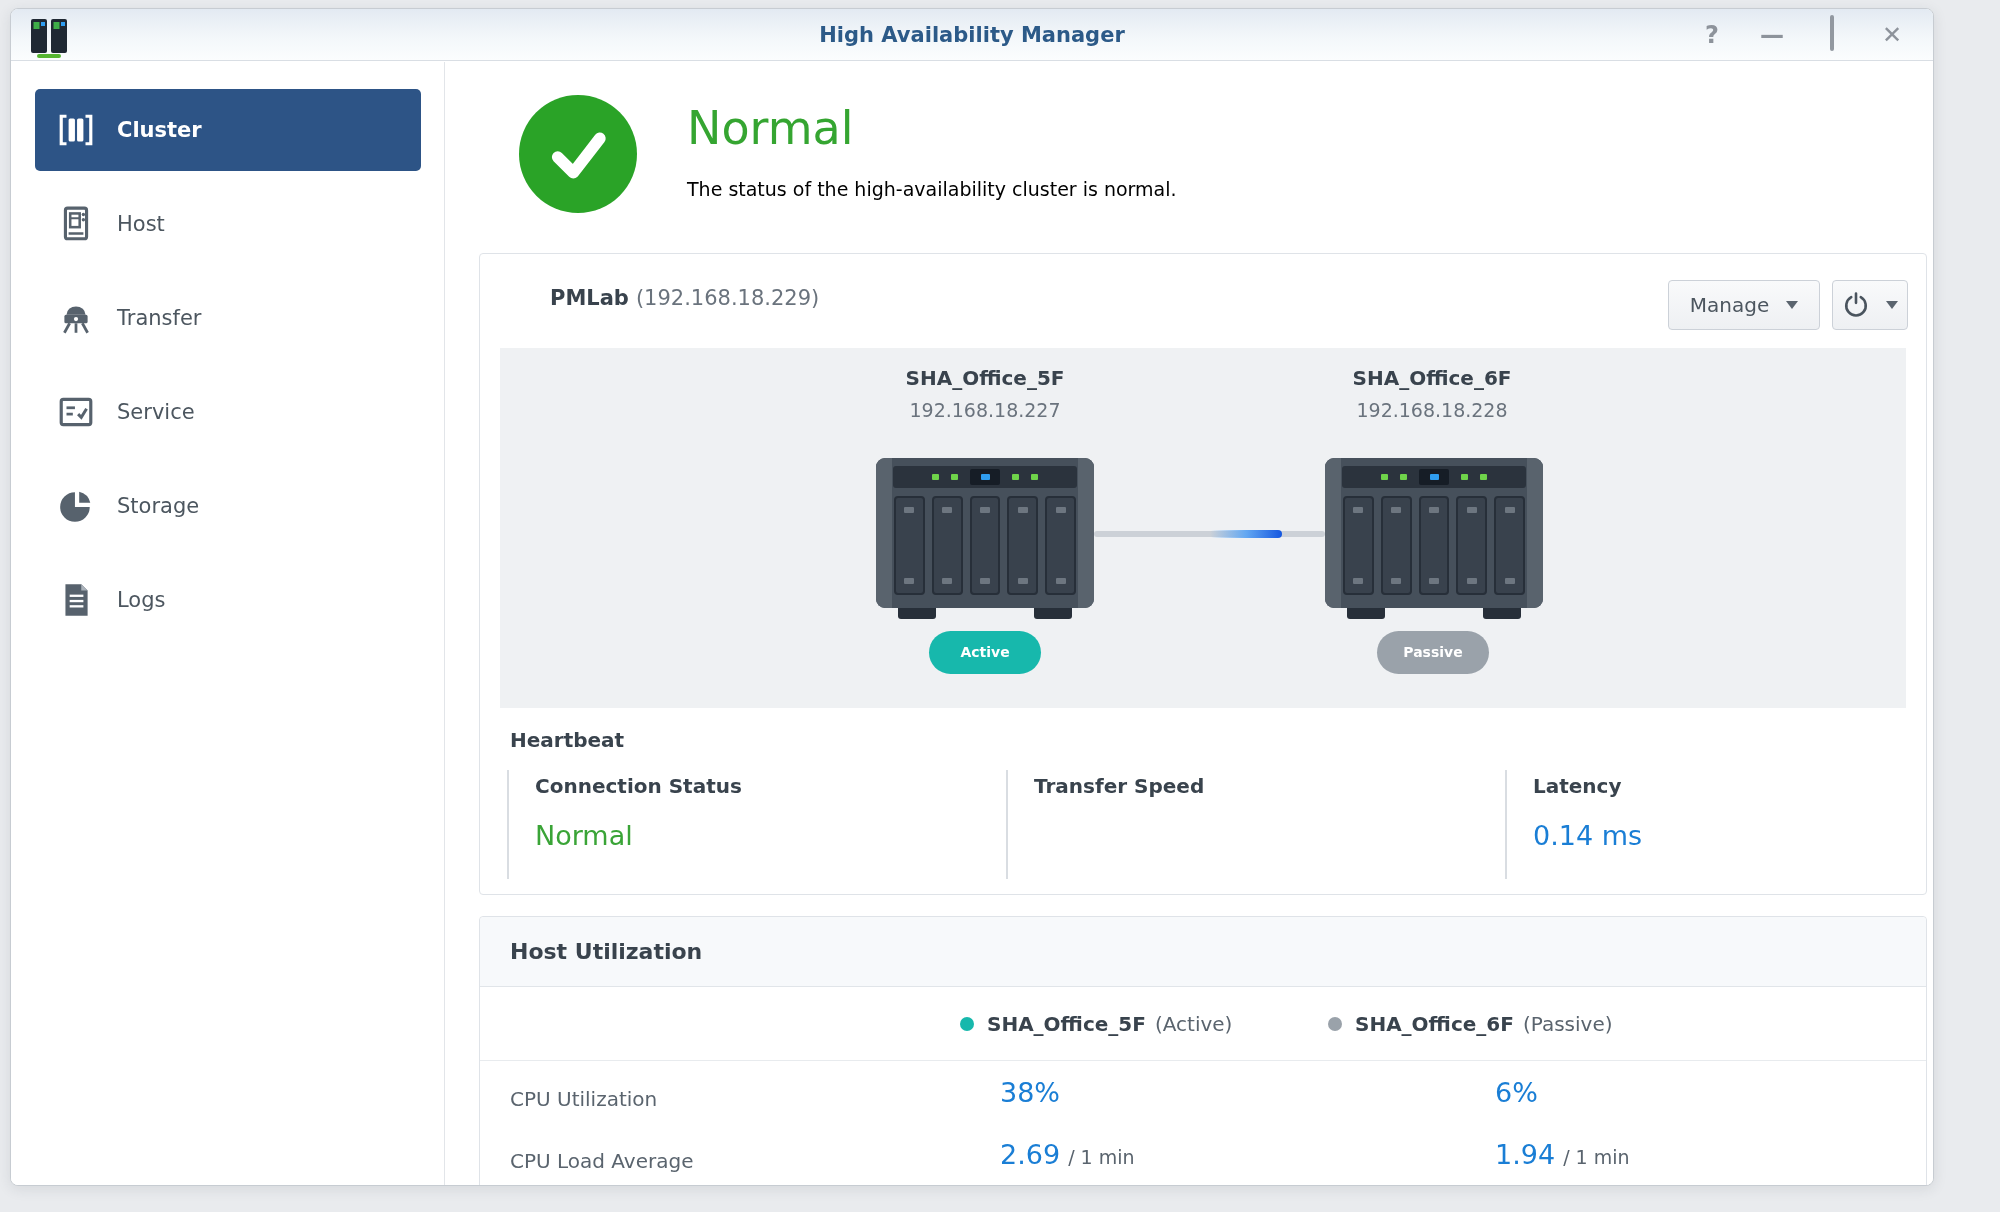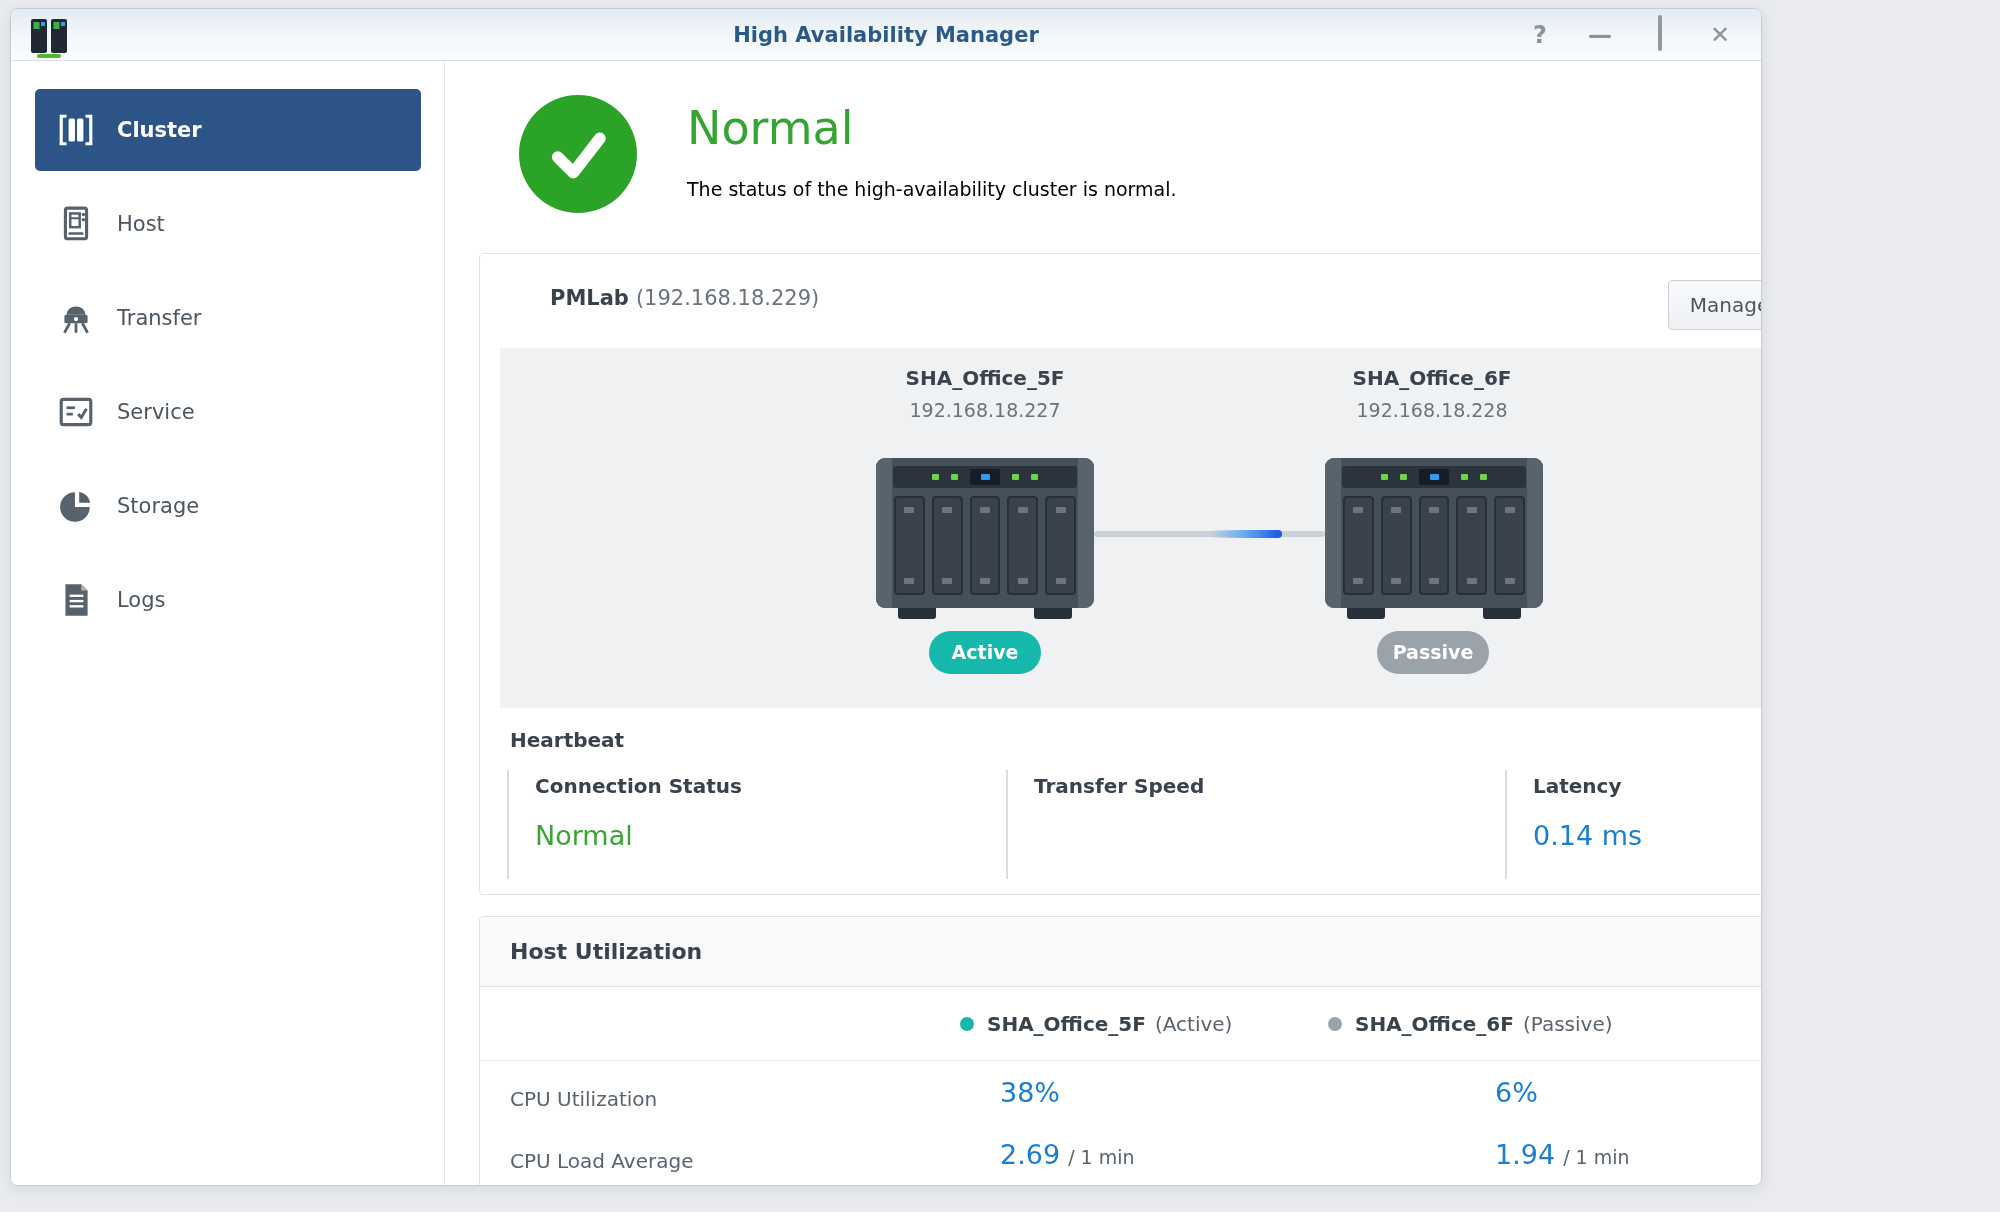--- a/index.html
+++ b/index.html
@@ -4,21 +4,21 @@
 <style>
   * { margin:0; padding:0; box-sizing:border-box; }
   html,body { width:2000px; height:1212px; }
   body {
     background:#e9ebee;
     font-family:"DejaVu Sans","Liberation Sans",sans-serif;
     position:relative; overflow:hidden;
     color:#39434d;
   }
   .window {
-    position:absolute; left:10px; top:8px; width:1752px; height:1178px;
+    position:absolute; left:10px; top:8px; width:1924px; height:1178px;
     background:#fff; border:1px solid #c7ccd2; border-radius:8px;
     box-shadow:0 3px 14px rgba(40,50,60,.10);
     overflow:hidden;
   }
   
   .titlebar {
     position:absolute; left:0; top:0; right:0; height:52px;
     background:linear-gradient(180deg,#e3eaf2 0%,#f3f7fa 55%,#fbfdfe 100%);
     border-bottom:1px solid #d9dee4;
   }
@@ -92,21 +92,21 @@
   .bays { position:absolute; left:18px; right:18px; top:38px; bottom:13px; display:flex; gap:7px; }
   .bay { flex:1; background:#39424d; border:2px solid #272f39; border-radius:4px; position:relative; }
   .bay::before, .bay::after { content:""; position:absolute; left:50%; margin-left:-5px; width:10px; height:6px; background:#6d7680; border-radius:1px; }
   .bay::before { top:9px; } .bay::after { bottom:9px; }
   .foot { position:absolute; bottom:-11px; width:38px; height:11px; background:#272f39; border-radius:0 0 3px 3px; }
   .foot.fl { left:22px; } .foot.fr { right:22px; }
   .link { position:absolute; left:594px; top:183px; width:231px; height:6px; background:#ccd1d7; border-radius:3px; }
   .link .pulse { position:absolute; left:116px; top:-1px; width:72px; height:8px; border-radius:4px;
     background:linear-gradient(90deg,rgba(204,209,215,0) 0%,#63a8f2 50%,#1457e0 100%); }
   .badge { position:absolute; top:283px; width:112px; height:43px; border-radius:22px; line-height:43px;
-    text-align:center; color:#fff; font-weight:bold; font-size:19px; }
+    text-align:center; color:#fff; font-weight:bold; font-size:14px; }
   .badge.active { left:429px; background:#17b8ac; }
   .badge.passive { left:877px; background:#9aa2aa; }
   
   .hb-title { position:absolute; left:30px; top:474px; font-size:20px; font-weight:bold; color:#39434d; }
   .metrics { position:absolute; left:27px; top:516px; right:30px; display:flex; }
   .metric { border-left:2px solid #d9dde2; padding:4px 0 28px 26px; }
   .metric.m1, .metric.m2 { width:499px; flex:none; }
   .metric.m3 { flex:1; }
   .metric .mlabel { font-size:20px; font-weight:bold; color:#39434d; }
   .metric .mvalue { margin-top:22px; font-size:27px; }

